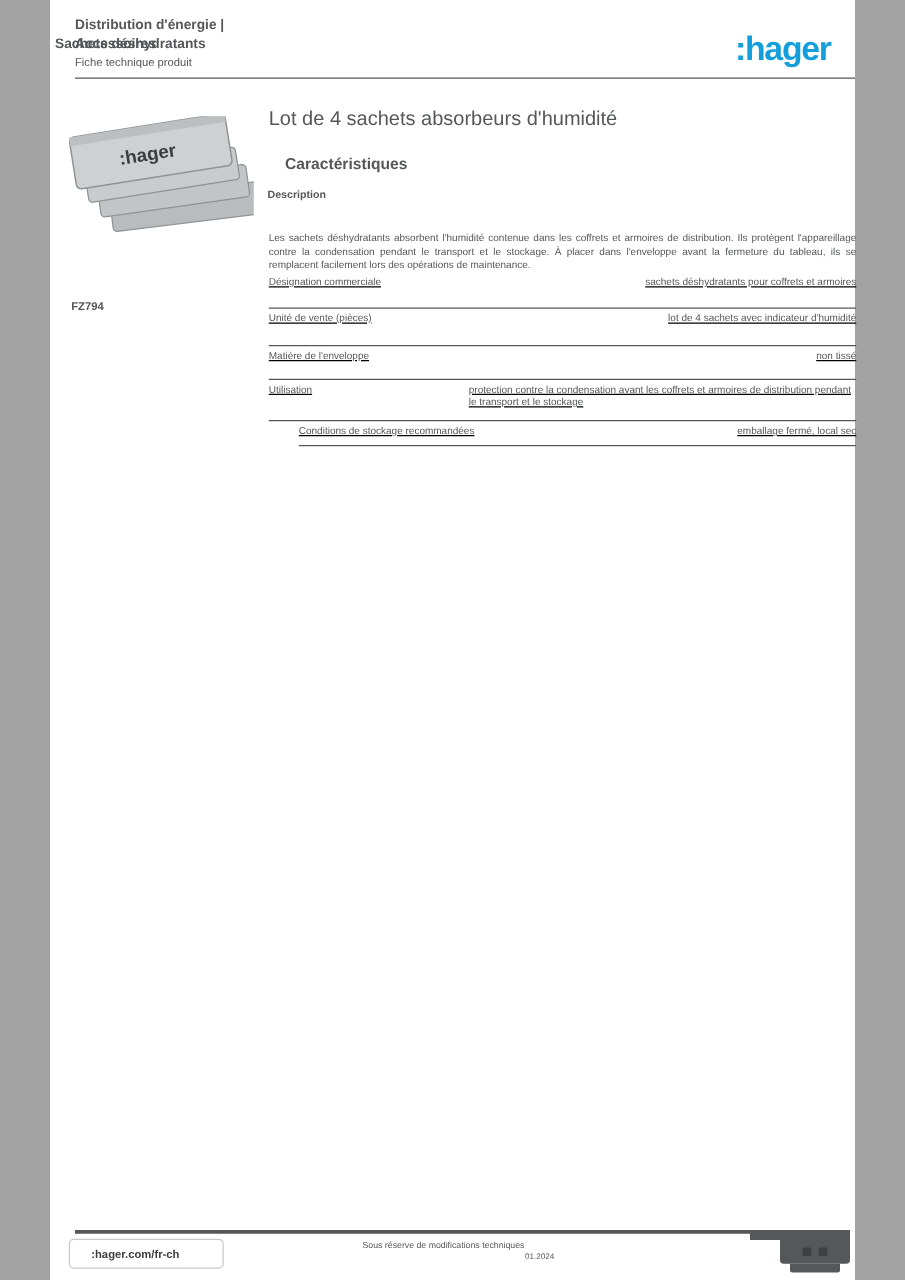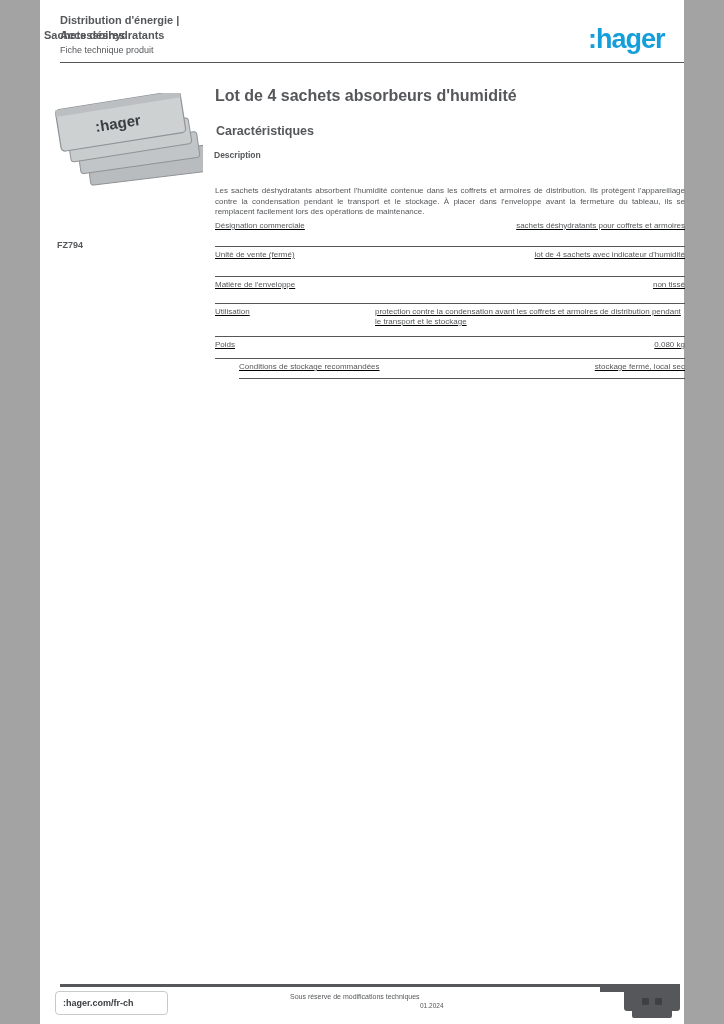--- a/index.html
+++ b/index.html
@@ -15,37 +15,37 @@
   .hdr-rule  { left:20px; top:62px; width:624px; height:1px; background:#55575a; }
   .logo { left:548px; top:24px; font-size:27px; font-weight:bold; color:#149fda; letter-spacing:-1px; }
 
   
   .product { left:15px; top:93px; width:148px; height:98px; }
 
   
   .margin-ref { left:17px; top:240px; font-size:9px; font-weight:bold; color:#55575a; }
 
   
-  .title { left:175px; top:86px; width:470px; font-size:16px; font-weight:bold; color:#55575a; line-height:20px; }
-  .section-heading { left:176px; top:124px; font-size:12.5px; font-weight:bold; color:#55575a; }
+  .title { left:175px; top:86px; width:470px; font-size:16px; font-weight:normal; color:#55575a; line-height:20px; }
+  .section-heading { left:188px; top:124px; font-size:12.5px; font-weight:bold; color:#55575a; }
   .desc-label { left:174px; top:150px; font-size:8.5px; font-weight:bold; color:#55575a; }
   .desc-text { left:175px; top:160px; width:470px; font-size:8px; line-height:10.5px; color:#55575a; text-align:justify;margin-top:26px; }
   .tbl-heading { left:175px; top:202px; font-size:8.5px; font-weight:bold; color:#55575a; width:470px; }
 
   .table { left:175px; top:218px; width:470px;text-decoration:underline; }
   .row { display:flex; justify-content:space-between; align-items:flex-start; border-bottom:1px solid #55575a; padding:3px 0 2px 0; }
   .row .lbl { font-size:8px; color:#55575a; width:150px; line-height:10px; }
   .row .val { font-size:8px; color:#55575a; max-width:310px; line-height:10px; }
   .r1 { height:29px; } .r2 { height:30px; } .r3 { height:27px;gap:27px; }
   .r4 { height:33px; } .r5 { height:22px; } .r6 { height:20px;margin-left:24px; }
 
   
   .ft-rule { left:20px; top:984px; width:620px; height:3px; background:#55575a; }
-  .ft-box { left:15px; top:991px; width:113px; height:24px; background:#fff; border:1px solid #c9c9c9; border-radius:4px;
-            display:flex; align-items:center; padding-left:7px; font-size:9px; font-weight:bold; color:#3a3d40; }
+  .ft-box { left:15px; top:991px; width:124px; height:24px; background:#fff; border:1px solid #c9c9c9; border-radius:4px;
+            display:flex; align-items:center; padding-left:17px; font-size:9px; font-weight:bold; color:#3a3d40; }
   .ft-note { left:250px; top:992px; width:200px; font-size:7px; color:#55575a; line-height:9px; }
   .ft-note2 { left:380px; top:1002px; font-size:6.5px; color:#55575a; }
   .ft-barseg { left:560px; top:984px; width:80px; height:8px; background:#55575a; }
   .ft-tab { left:584px; top:992px; width:56px; height:19px; background:#55575a; border-radius:0 0 3px 3px;
             display:flex; align-items:center; justify-content:center; gap:6px; }
   .ft-tab .dot { width:7px; height:7px; background:#3e4043; border-radius:1px; }
   .ft-subtab { left:592px; top:1011px; width:40px; height:7px; background:#55575a; border-radius:0 0 2px 2px; }
 </style>
 </head>
 <body>
@@ -78,38 +78,34 @@
     <div class="abs section-heading">Caractéristiques</div>
     <div class="abs desc-label">Description</div>
     <div class="abs desc-text">Les sachets déshydratants absorbent l'humidité contenue dans les coffrets et armoires de distribution. Ils protègent l'appareillage contre la condensation pendant le transport et le stockage. À placer dans l'enveloppe avant la fermeture du tableau, ils se remplacent facilement lors des opérations de maintenance.</div>
 
     <div class="abs table">
       <div class="row r1">
         <span class="lbl">Désignation commerciale</span>
         <span class="val">sachets déshydratants pour coffrets et armoires</span>
       </div>
       <div class="row r2">
-        <span class="lbl">Unité de vente (fermé)</span>
+        <span class="lbl">Unité de vente (pièces)</span>
         <span class="val">lot de 4 sachets avec indicateur d'humidité</span>
       </div>
       <div class="row r3">
         <span class="lbl">Matière de l'enveloppe</span>
         <span class="val">non tissé</span>
       </div>
       <div class="row r4">
         <span class="lbl">Utilisation</span>
         <span class="val">protection contre la condensation avant les coffrets et armoires de distribution pendant le transport et le stockage</span>
       </div>
-      <div class="row r5">
-        <span class="lbl">Poids</span>
-        <span class="val">0.080 kg</span>
-      </div>
       <div class="row r6">
         <span class="lbl">Conditions de stockage recommandées</span>
-        <span class="val">stockage fermé, local sec</span>
+        <span class="val">emballage fermé, local sec</span>
       </div>
     </div>
 
     <div class="abs ft-rule"></div>
     <div class="abs ft-barseg"></div>
     <div class="abs ft-box">:hager.com/fr-ch</div>
     <div class="abs ft-note">Sous réserve de modifications techniques</div>
     <div class="abs ft-note2">01.2024</div>
     <div class="abs ft-tab">
       <span class="dot"></span>

